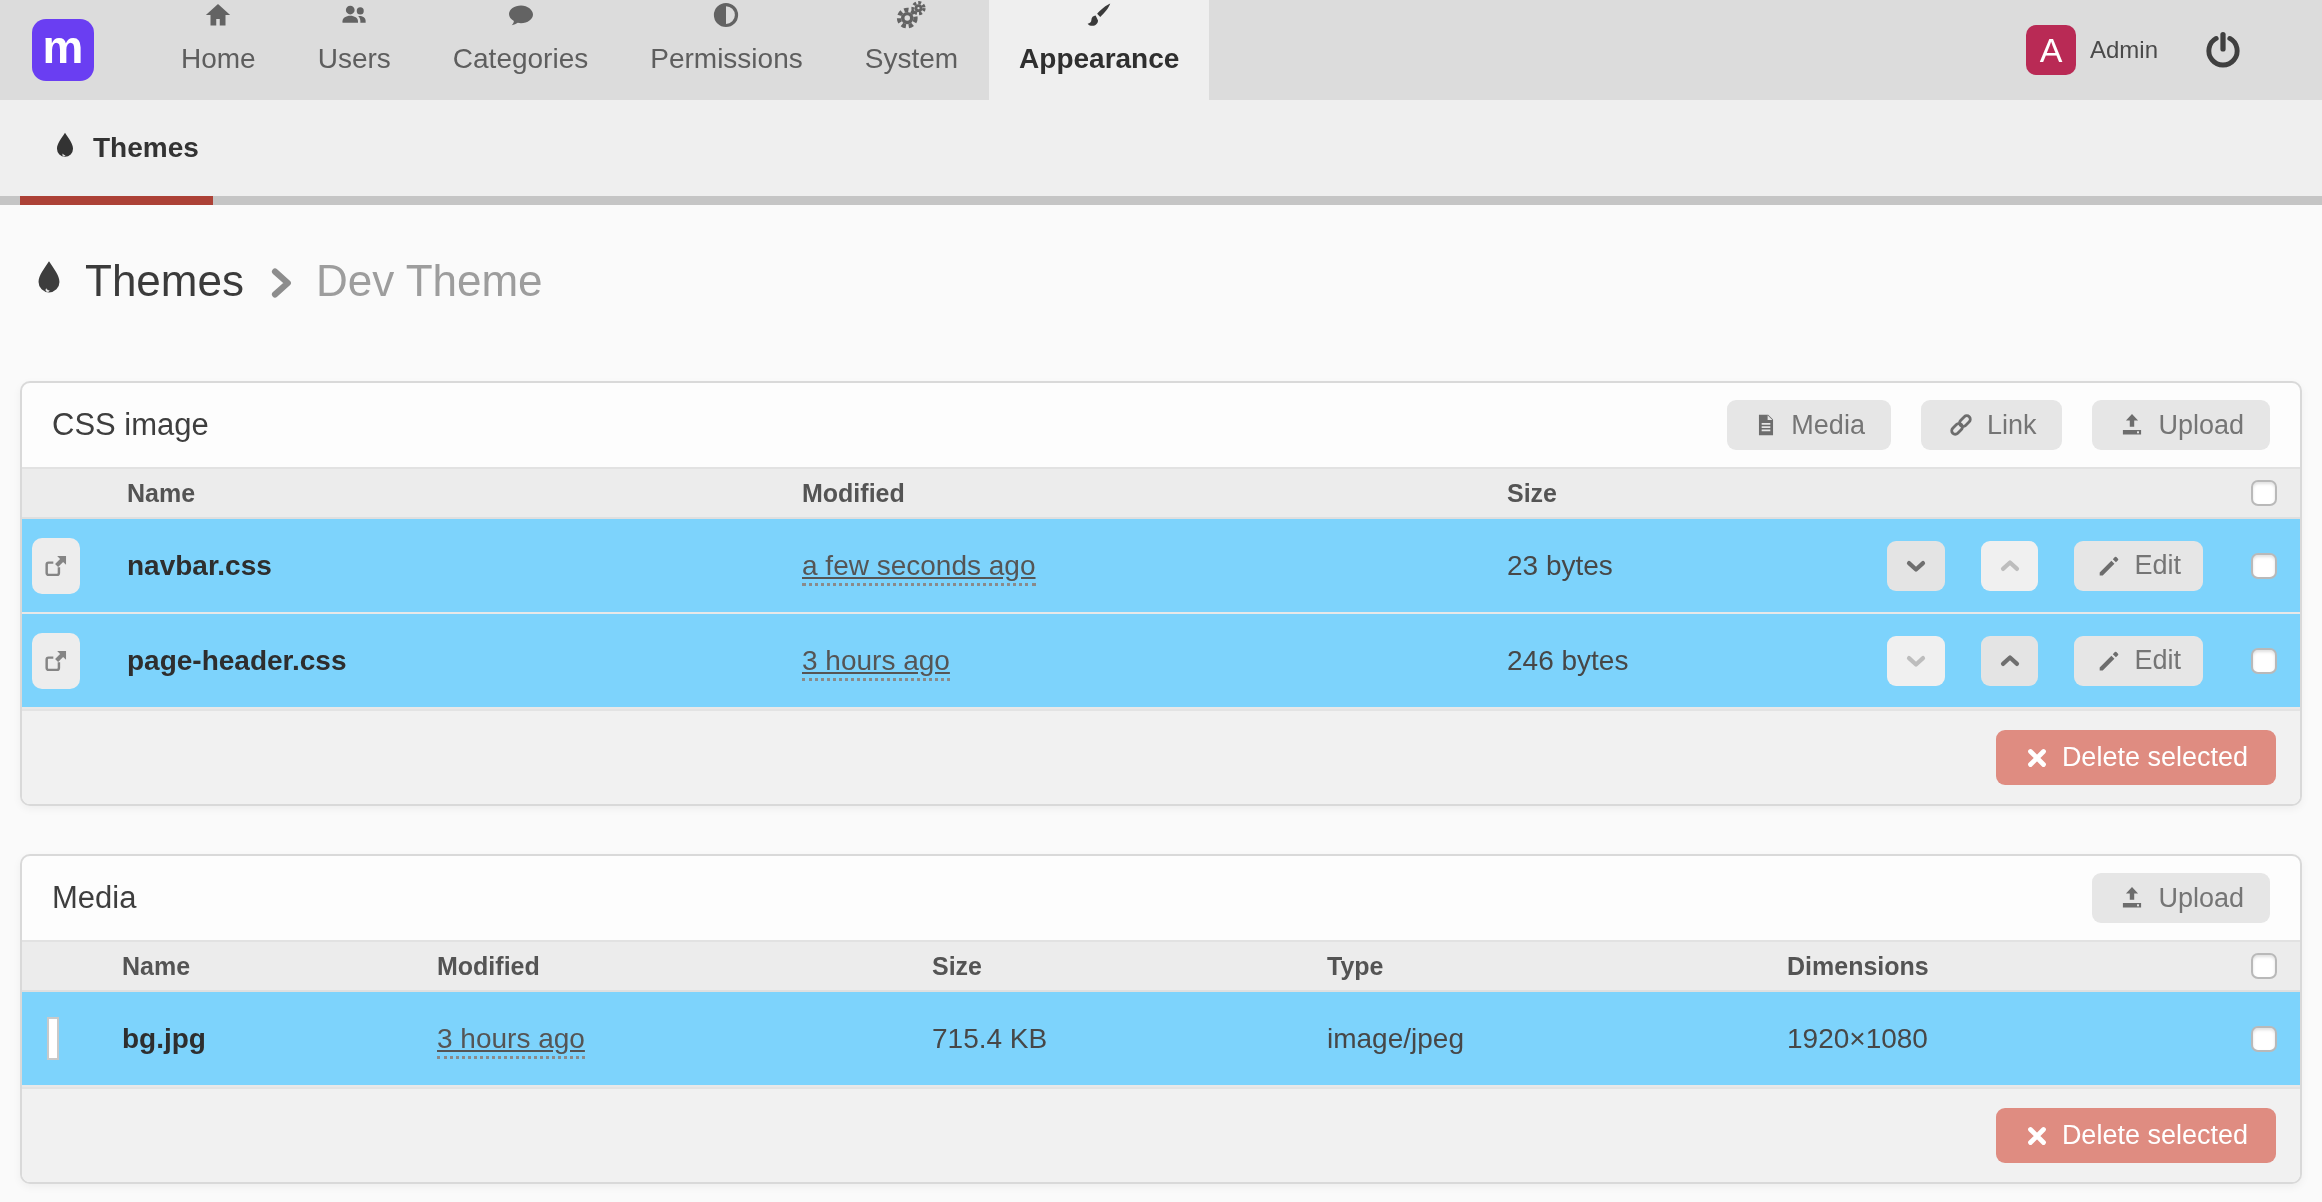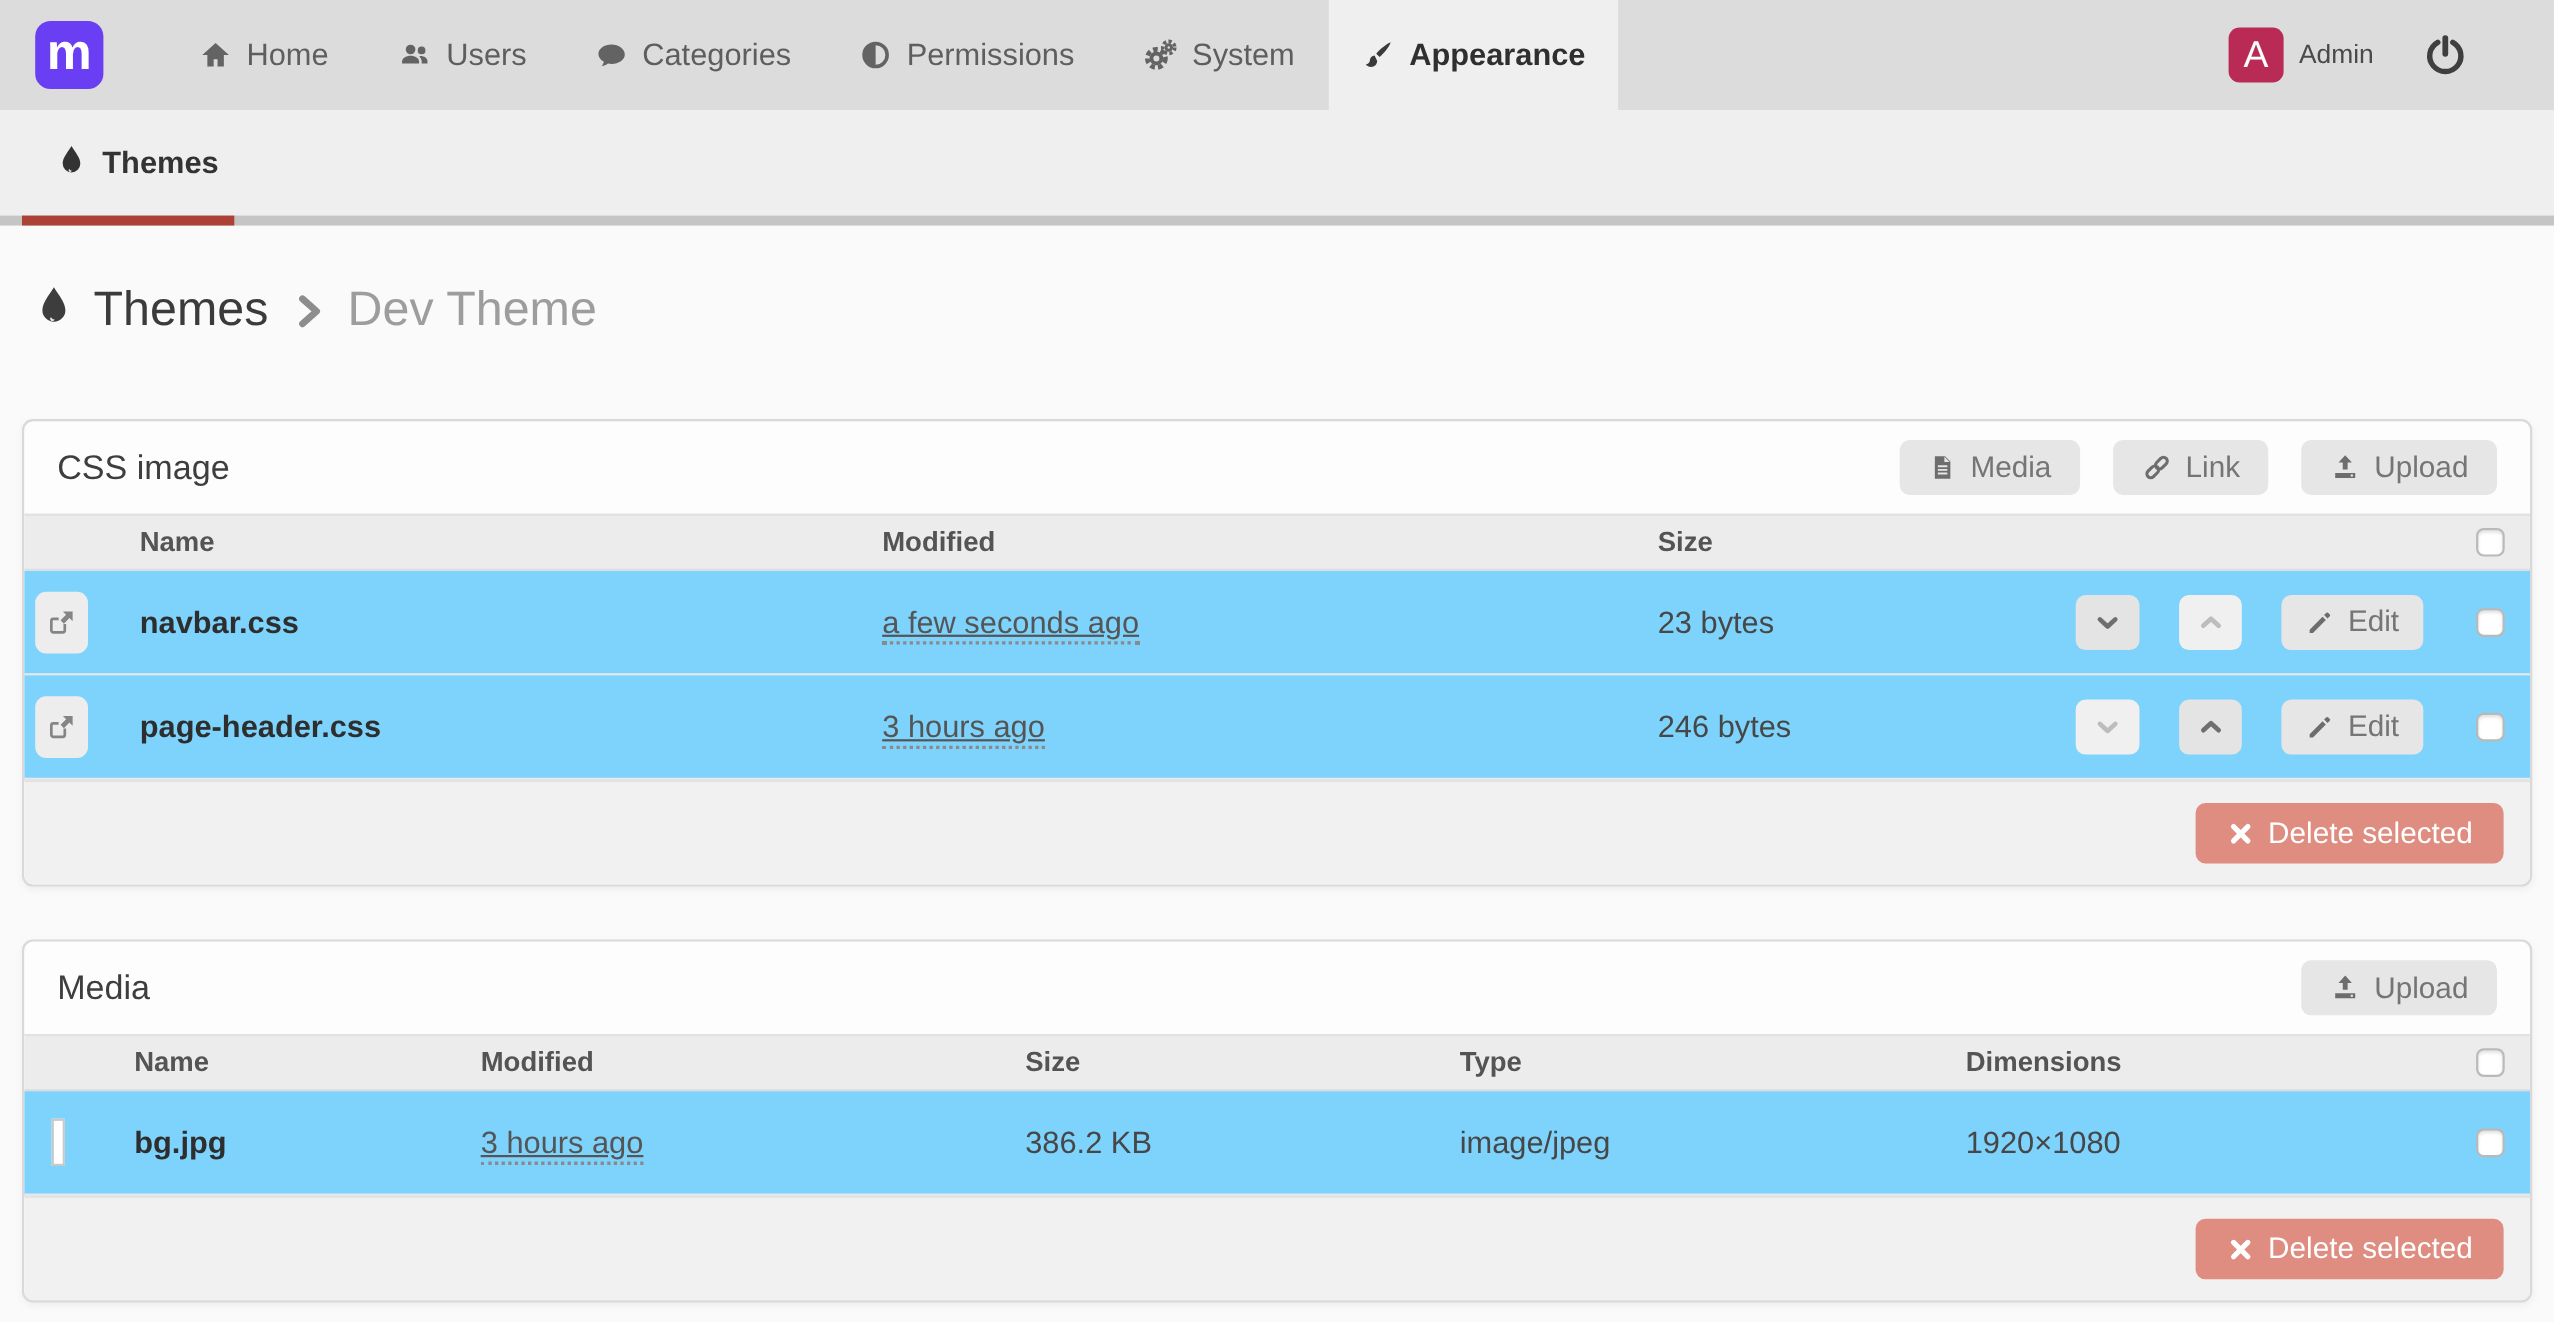--- a/index.html
+++ b/index.html
@@ -19,21 +19,21 @@
   .logo {
     width: 62px; height: 62px; margin: 19px 0 0 32px;
     background: #6a3ef2; border-radius: 14px;
     color: #fff; font-size: 46px; font-weight: 700;
     display: flex; align-items: center; justify-content: center;
     line-height: 1; padding-bottom: 6px;
   }
   .nav-items { display: flex; align-items: stretch; margin-left: 56px; }
   .nav-item {
     display: flex; align-items: center; gap: 13px;
-    padding: 0 31px; font-size: 28px; color: #5e5e5e; cursor: pointer;
+    padding: 0 31px; font-size: 28px; color: #5e5e5e; cursor: pointer; flex-direction: column;
   }
   .nav-item .ic { color: #636363; }
   .nav-item.active {
     background: #efefef; color: #2f2f2f; font-weight: 700; padding: 0 30px;
   }
   .nav-item.active .ic { color: #3a3a3a; }
   .user-block {
     margin-left: auto; display: flex; align-items: center; margin-right: 78px;
   }
   .avatar {
@@ -390,21 +390,21 @@
       <span>Dimensions</span>
       <span class="cb-cell">
           <input type="checkbox" class="cb" style="">
         </span>
     </div>
 
     <div class="trow grid-media">
       <span><span class="thumb"><span class="thumb-inner"></span></span></span>
       <span class="cell-name">bg.jpg</span>
       <span><a class="time-link">3 hours ago</a></span>
-      <span class="cell-plain">386.2 KB</span>
+      <span class="cell-plain">715.4 KB</span>
       <span class="cell-plain">image/jpeg</span>
       <span class="cell-plain">1920×1080</span>
       <span class="cb-cell">
           <input type="checkbox" class="cb" style="">
         </span>
     </div>
 
     <div class="panel-foot">
       <button class="btn delete-btn">
         <svg class="ic" width="26" height="26" viewBox="0 0 24 24" fill="none" stroke="#fff" stroke-width="4.4" stroke-linecap="round">

